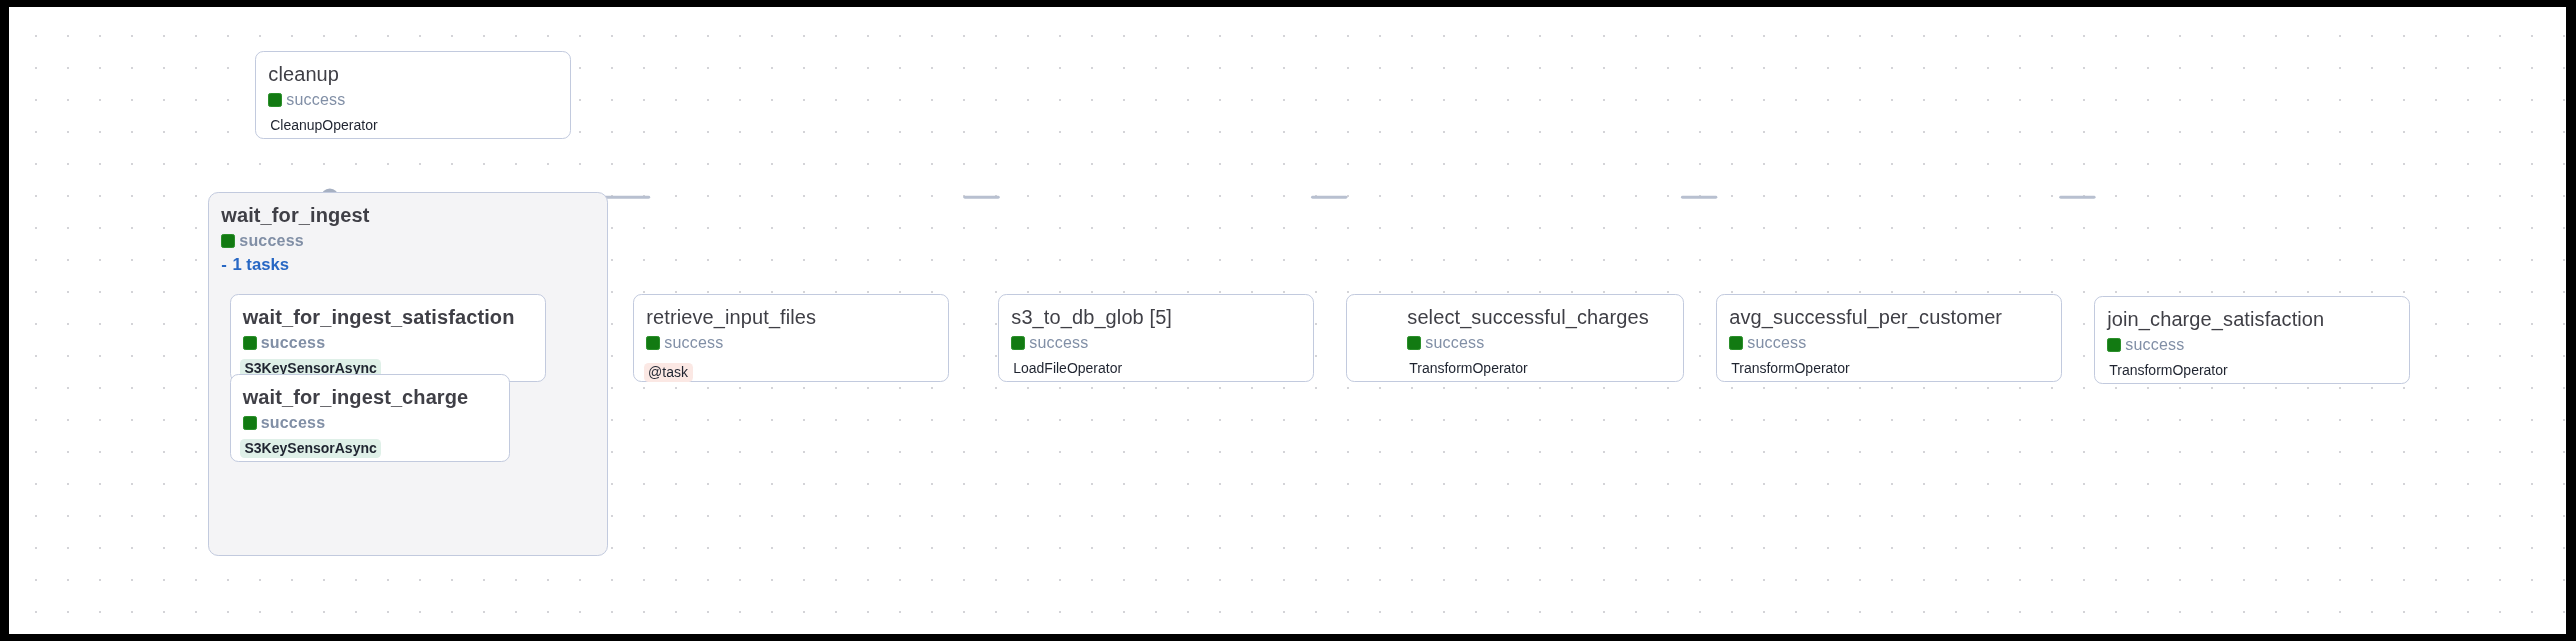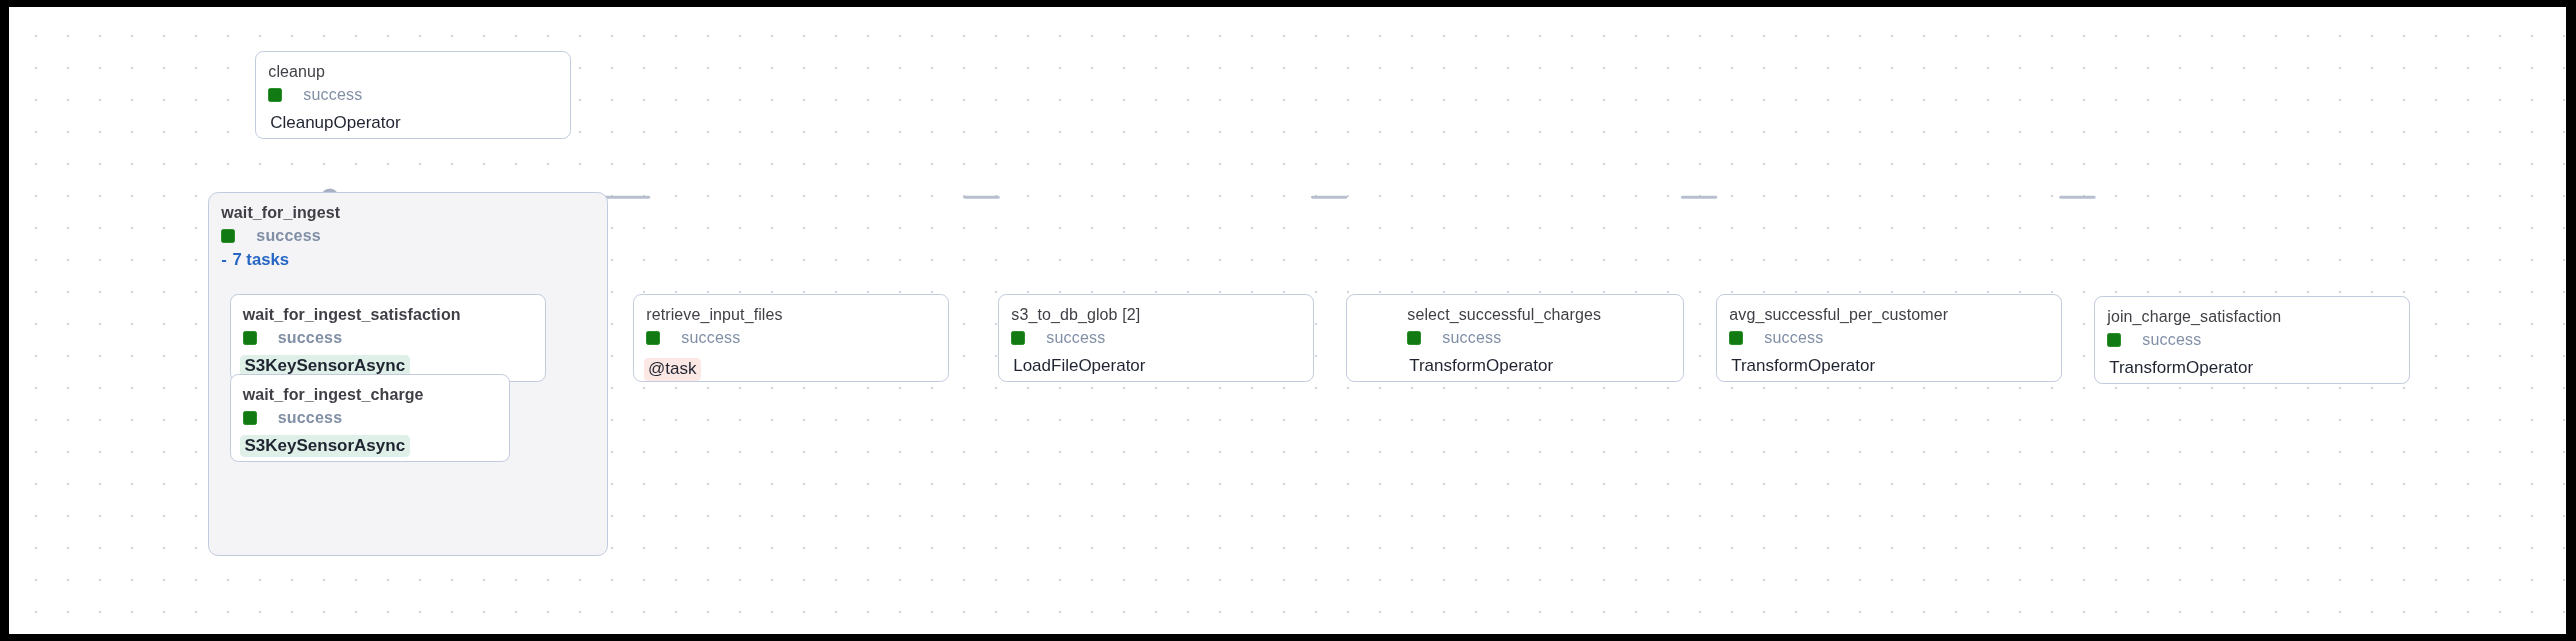--- a/index.html
+++ b/index.html
@@ -39,49 +39,49 @@
   .node {
     position: absolute;
     background: #ffffff;
     border: 1.5px solid #c2cade;
     border-radius: 8.3px;
     padding: 0;
   }
   .node-inner { padding: 10.2px 12px 9.3px 12px; }
 
   .node-title {
-    font-size: 16px;
+    font-size: 20px;
     color: #3f3f46;
     line-height: 1.15;
     white-space: nowrap;
     letter-spacing: 0.1px;
   }
   .node-status {
     display: flex;
     align-items: center;
-    gap: 21px;
+    gap: 4px;
     margin-top: 6.5px;
     line-height: 1;
   }
   .status-swatch {
     width: 14px; height: 14px;
     border-radius: 2.3px;
     background: #127a12;
     border: 1.4px solid #2a8f2a;
     flex: 0 0 auto;
   }
   .status-text {
     font-size: 16px;
     color: #818fa6;
     letter-spacing: 0.2px;
     white-space: nowrap;
   }
   .node-op {
     margin-top: 8.3px;
-    font-size: 17px;
+    font-size: 14px;
     color: #1f2430;
     white-space: nowrap;
     display: inline-block;
     line-height: 1.2;
   }
   .node-op.chip-green { background: #dff0e8; border-radius: 4.6px; padding: 0.9px 4.6px; margin-left: -2.8px; }
   .node-op.chip-pink  { background: #fbe8e4; border-radius: 4.6px; padding: 0.9px 4.6px; margin-left: -2.8px; margin-top: 12px; }
   .node-op.plain { padding: 0.9px 1.9px; }
 
   
@@ -149,21 +149,21 @@
 
   <div class="group" style="left:199px; top:185px; width:400px; height:364px;">
     <div class="group-head">
       <div class="node-title">wait_for_ingest</div>
       <div class="node-status">
         <span class="status-swatch"></span>
         <span class="status-text">success</span>
       </div>
       <div class="group-toggle">
         <span class="dash">-</span>
-        <span class="toggle-label">7 tasks</span>
+        <span class="toggle-label">1 tasks</span>
       </div>
     </div>
 
     <div class="node" style="left:20.4px; top:101px; width:316px; height:88px;">
       <div class="node-inner">
         <div class="node-title">wait_for_ingest_satisfaction</div>
         <div class="node-status">
           <span class="status-swatch"></span>
           <span class="status-text">success</span>
         </div>
@@ -189,21 +189,21 @@
       <div class="node-status">
         <span class="status-swatch"></span>
         <span class="status-text">success</span>
       </div>
       <div class="node-op chip-pink">@task</div>
     </div>
   </div>
 
   <div class="node" style="left:989px; top:287px; width:316px; height:88px;">
     <div class="node-inner">
-      <div class="node-title">s3_to_db_glob [2]</div>
+      <div class="node-title">s3_to_db_glob [5]</div>
       <div class="node-status">
         <span class="status-swatch"></span>
         <span class="status-text">success</span>
       </div>
       <div class="node-op plain">LoadFileOperator</div>
     </div>
   </div>
 
   <div class="node" style="left:1337px; top:287px; width:338px; height:88px;padding-left:48px;">
     <div class="node-inner">

